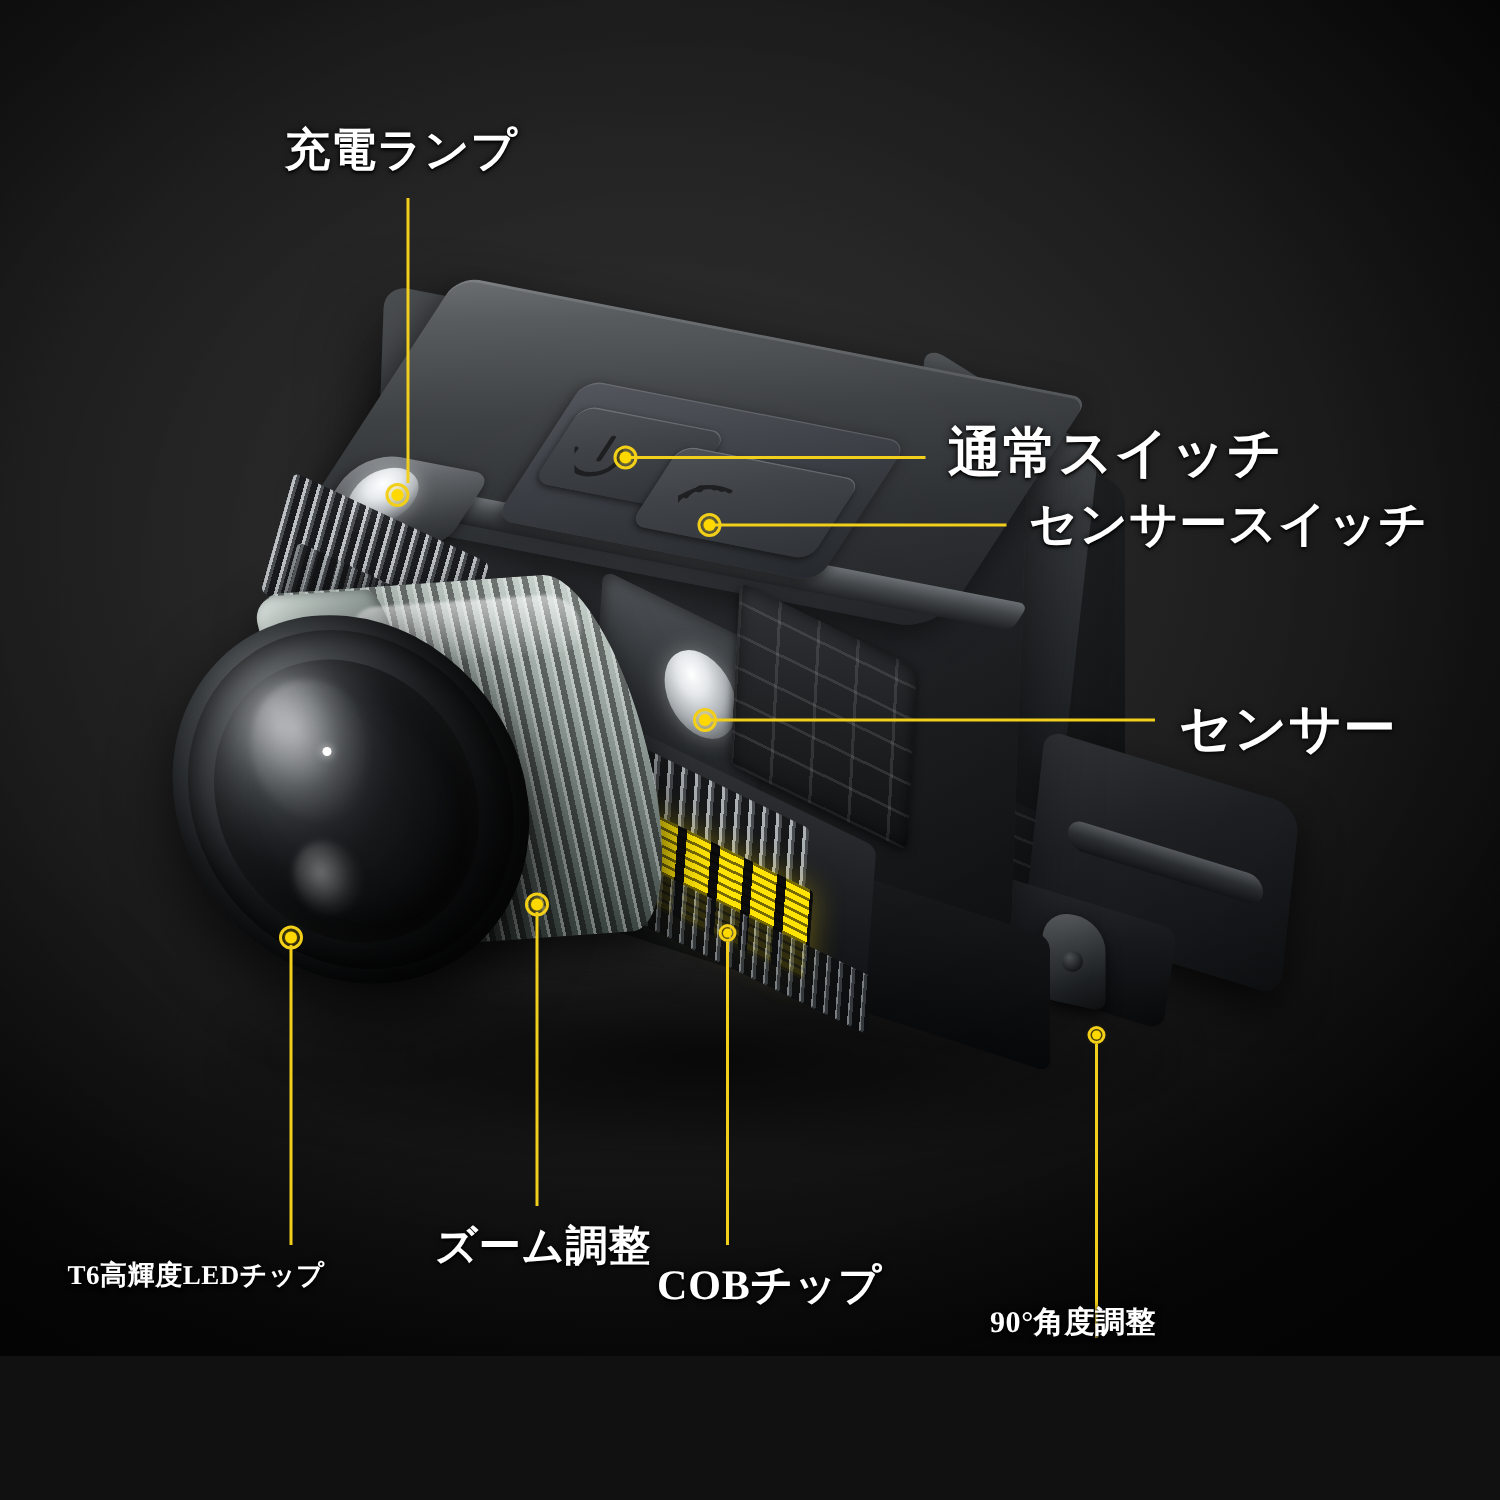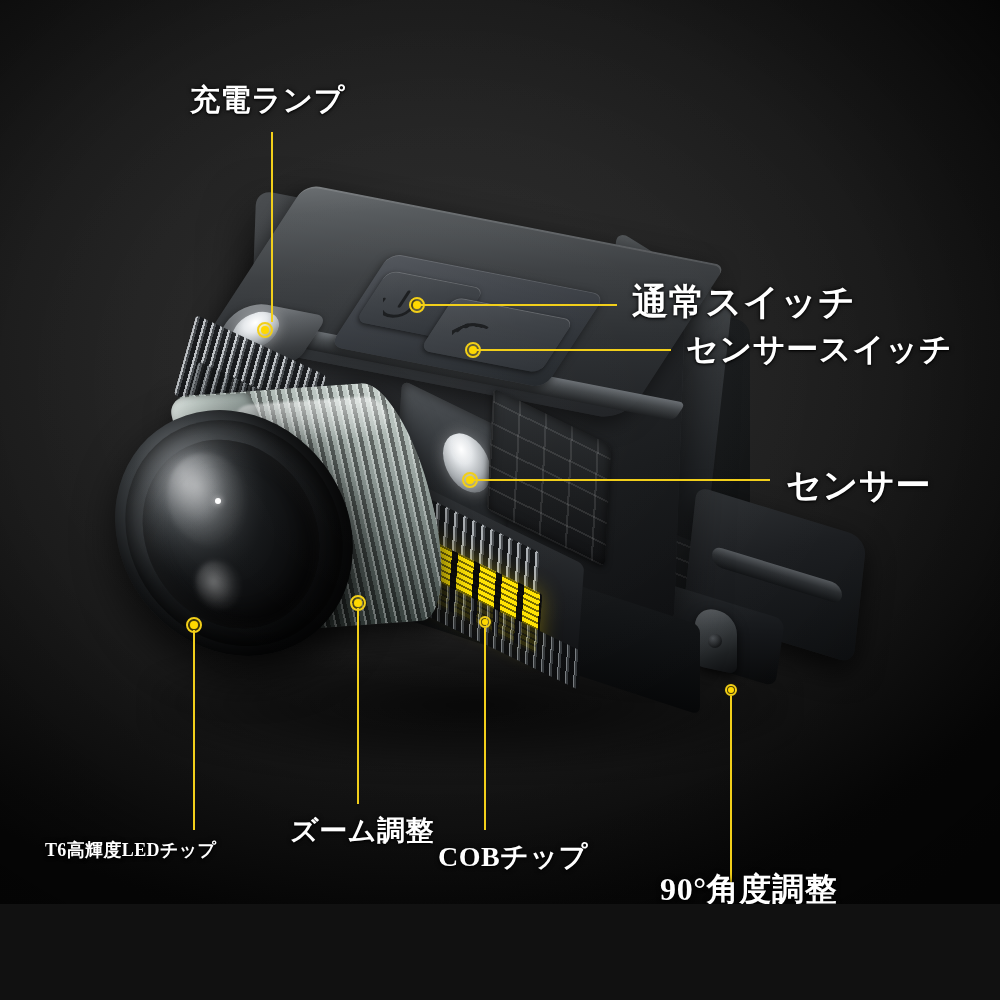--- a/index.html
+++ b/index.html
@@ -493,16 +493,16 @@
       <div class="marker" style="left: 194px; top: 625px;"></div>
       <div class="label" style="left: 45px; top: 838px; font-size: 18px;">T6高輝度LEDチップ</div>
       <div class="leader v" style="left: 357px; top: 608px; height: 196px;"></div>
       <div class="marker" style="left: 358px; top: 603px;"></div>
       <div class="label" style="left: 290px; top: 812px; font-size: 28px;">ズーム調整</div>
       <div class="leader v" style="left: 484px; top: 628px; height: 202px;"></div>
       <div class="marker small" style="left: 485px; top: 622px;"></div>
       <div class="label" style="left: 438px; top: 838px; font-size: 28px;">COBチップ</div>
       <div class="leader v" style="left: 730px; top: 696px; height: 196px;"></div>
       <div class="marker small" style="left: 731px; top: 690px;"></div>
-      <div class="label" style="left: 660px; top: 868px; font-size: 32px;">90°角度調整</div>
+      <div class="label" style="left: 660px; top: 868px; font-size: 20px;">90°角度調整</div>
     </div>
 
 </div>
 
 </body></html>

